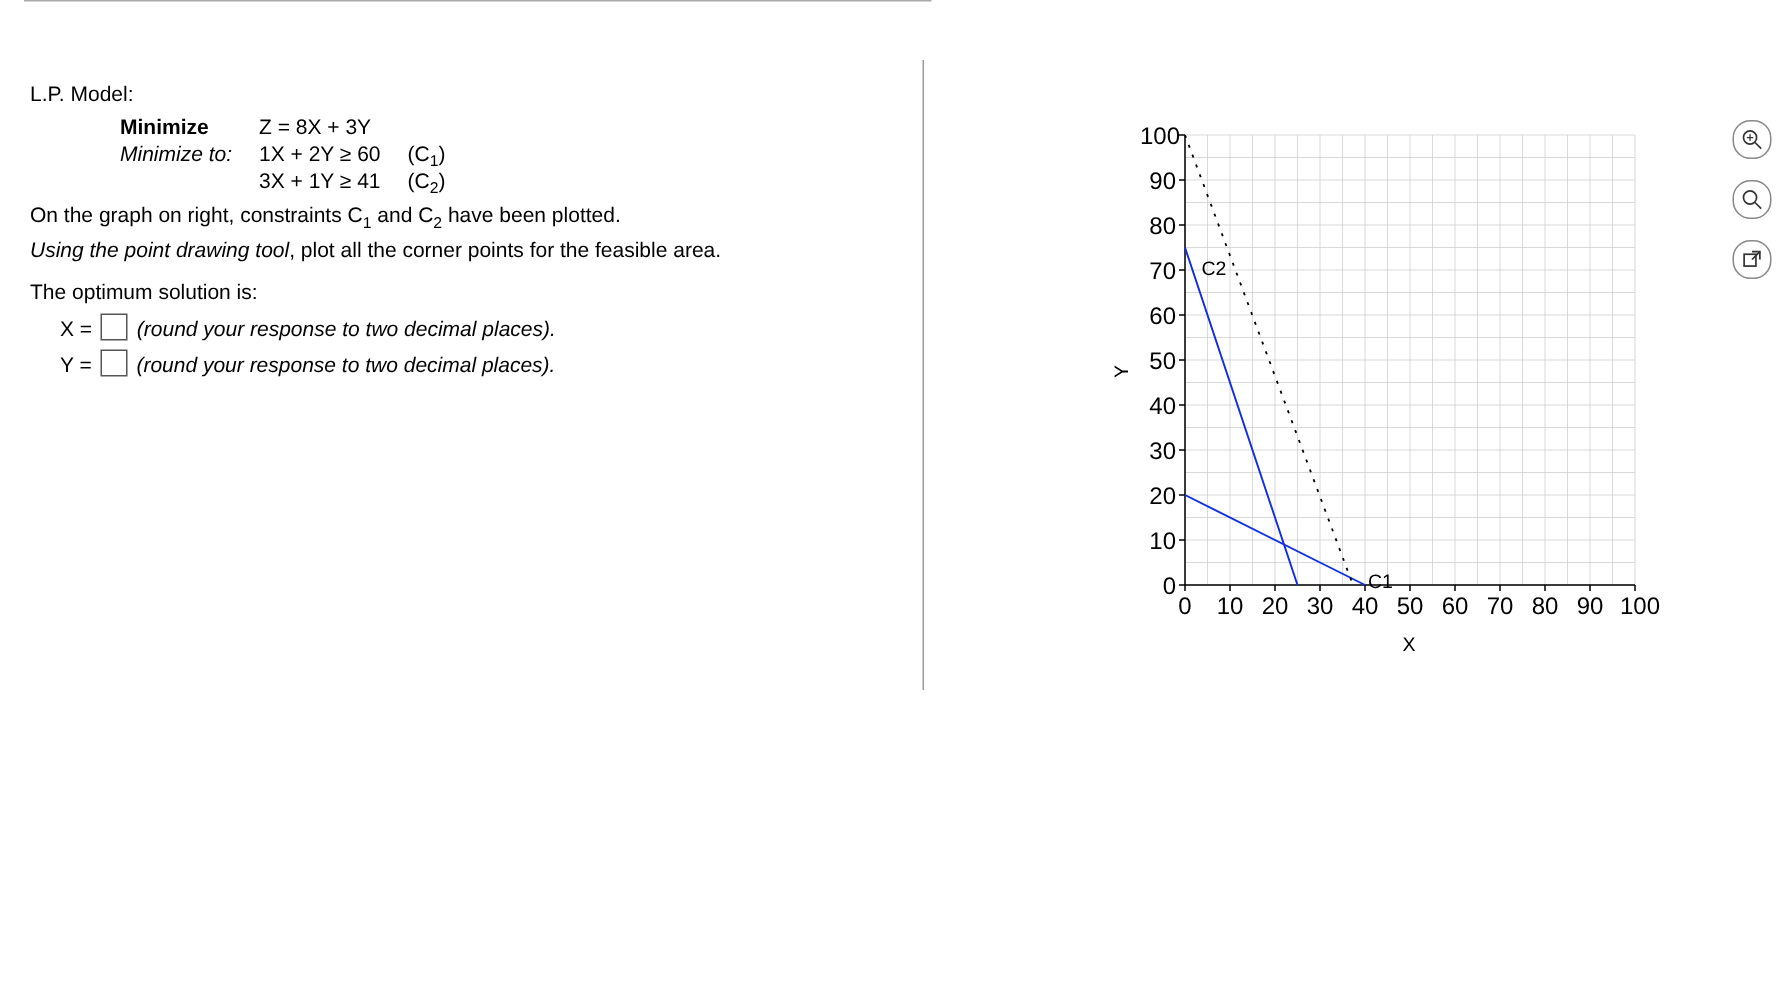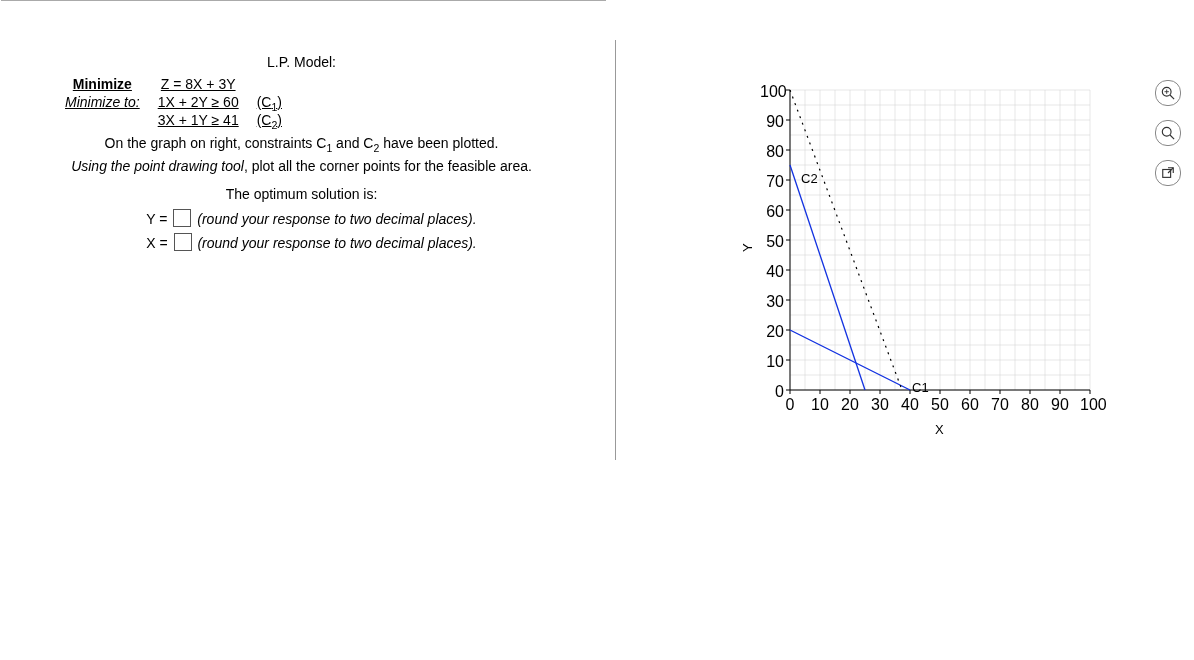--- a/index.html
+++ b/index.html
@@ -9,48 +9,47 @@
     font-size: 14px;
     color: #000;
     background: #fff;
     width: 1194px;
     height: 660px;
     overflow: hidden;
   }
   .page { width: 1194px; height: 660px; position: relative; }
   .left-pane {
     position: absolute;
-    left: 1px;
+    left: 16px;
     top: 0;
     width: 605px;
     height: 100%;
     padding: 8px 8px 8px 4px;
     box-sizing: border-box;
     border-top: 1px solid #aaa;
-    text-align: center;
   }
   .divider {
     position: absolute;
     left: 615px;
     top: 40px;
     width: 0;
     height: 420px;
     border-left: 1px solid #999;
   }
   .right-pane {
     position: absolute;
     left: 630px;
     top: 60px;
     width: 560px;
     height: 420px;
   }
 
   .model-title { margin-top: 45px; margin-bottom: 6px; }
   table.formulation { border-collapse: collapse; margin-left: 60px; margin-top:4px; }
-  table.formulation td { padding: 0 18px 2px 0; white-space: nowrap; text-decoration: underline; }
+  table.formulation td { padding: 0 18px 2px 0; white-space: nowrap; }
   .italic { font-style: italic; }
   .bold { font-weight: bold; }
 
   .para { margin-top: 3px; line-height: 1.45; }
   .answer-block { margin-top: 6px; line-height: 1.7; margin-left: 20px; }
   .answer-block .row0 { margin-left: -20px; margin-bottom:2px;}
   .input-box {
     display: inline-block;
     width: 16px;
     height: 16px;
@@ -119,26 +118,26 @@
     <span>On the graph on right, constraints C</span><sub>1</sub><span> and C</span><sub>2</sub><span> have been plotted.</span>
   </div>
 
   <div class="para">
     <span class="italic">Using the point drawing tool</span><span>, plot all the corner points for the feasible area.</span>
   </div>
 
   <div class="para answer-block">
     <div class="row0">The optimum solution is:</div>
     <div>
-      <span>Y =</span>
+      <span>X =</span>
       <span class="input-box"></span>
       <span class="italic">(round your response to two decimal places).</span>
     </div>
     <div>
-      <span>X =</span>
+      <span>Y =</span>
       <span class="input-box"></span>
       <span class="italic">(round your response to two decimal places).</span>
     </div>
   </div>
 </div>
 
 <div class="divider"></div>
 
 <div class="right-pane">
 

